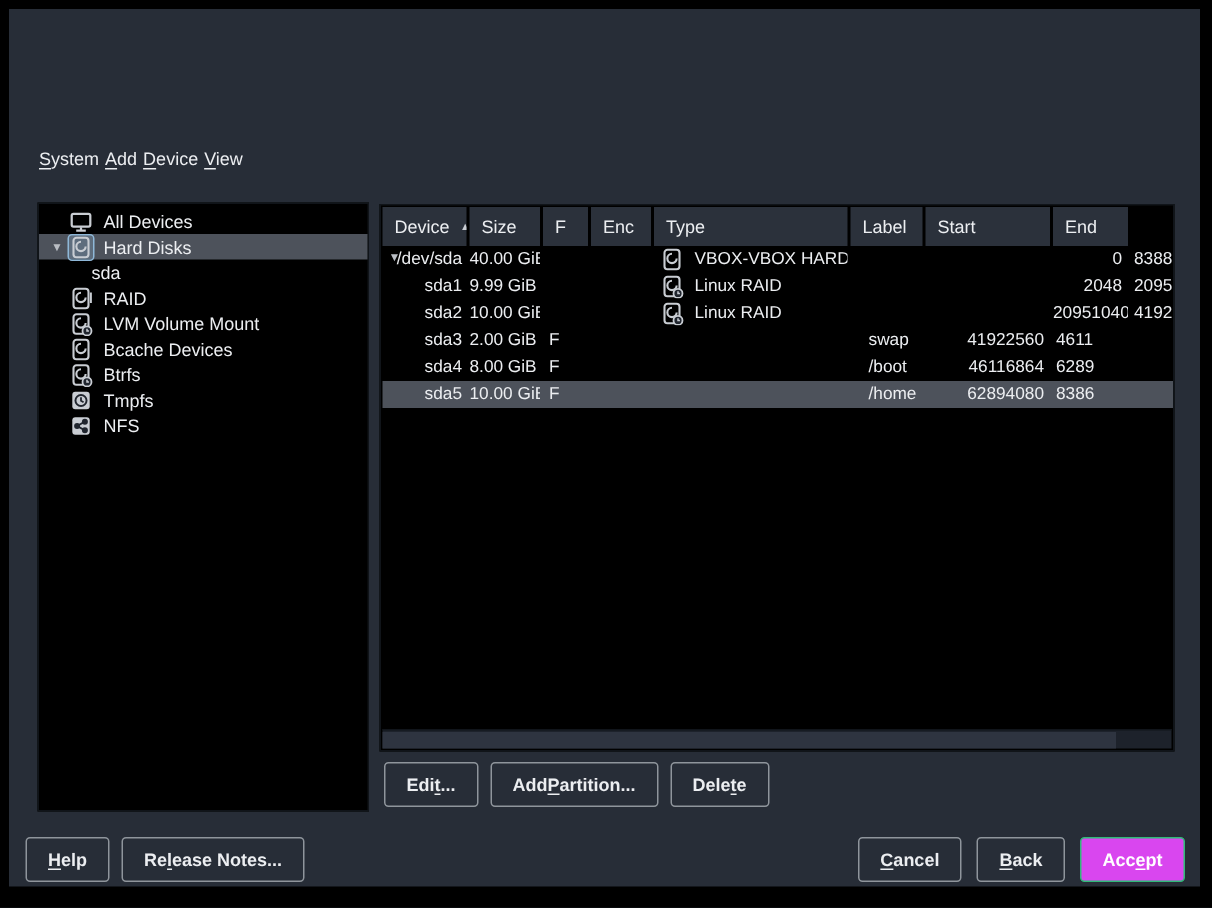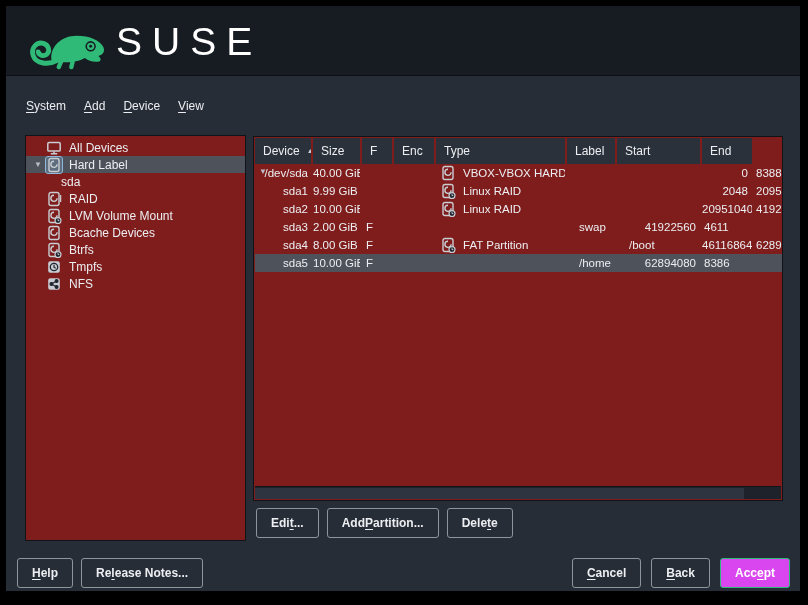--- a/index.html
+++ b/index.html
@@ -7,25 +7,25 @@
        font-family:"Liberation Sans","DejaVu Sans",sans-serif;color:#eceef1;}
   .mn{text-decoration:underline;text-underline-offset:2px;}
   #window{position:absolute;left:6px;top:6px;width:794px;height:585px;background:#272d37;}
 
   
   #banner{position:absolute;left:0;top:0;width:100%;height:69px;background:#171b22;border-bottom:1px solid #0c0f14;}
   #logo{position:absolute;left:16px;top:6px;height:58px;display:flex;align-items:center;}
   #brand{color:#fff;font-size:39px;font-weight:400;letter-spacing:10px;margin-left:6px;line-height:1;}
 
   
-  #menubar{position:absolute;left:0;top:89px;height:22px;display:flex;gap:14px;padding-left:18px;font-size:12px;align-items:center;justify-content:center;}
+  #menubar{position:absolute;left:0;top:89px;height:22px;display:flex;padding-left:18px;font-size:12px;align-items:center;justify-content:center;}
   .menu-item{cursor:default;padding:2px 2px;}
 
   
-  .panel{position:absolute;background:#7f1d1d;border:1px solid #101419;box-sizing:border-box;}
+  .panel{position:absolute;background:#000000;border:1px solid #101419;box-sizing:border-box;}
   #sidebar{left:19px;top:129px;width:221px;height:406px;padding-top:3px;}
   .tree-row{height:17px;display:flex;align-items:center;font-size:12px;white-space:nowrap;}
   .tree-row .arrow{width:16px;text-align:center;font-size:8px;color:#b9bdc3;flex:0 0 16px;padding-left:4px;}
   .tree-row .ticon{width:16px;height:16px;flex:0 0 16px;margin-right:7px;color:#c9cdd3;display:inline-flex;}
   .tree-row .ticon svg{width:16px;height:16px;}
   .tree-row.selected{background:#4d525b;}
   .tree-row.selected .ticon{outline:1px solid #8fb8d8;background:rgba(140,180,215,.28);border-radius:2px;}
   .tree-row.child{padding-left:35px;}
 
   
@@ -60,32 +60,20 @@
   #actions{position:absolute;left:250px;top:502px;display:flex;gap:8px;justify-content:space-between;}
   #footer{position:absolute;left:0;right:10px;top:552px;height:30px;}
   #footer-left{position:absolute;left:11px;top:0;display:flex;gap:8px;}
   #footer-right{position:absolute;right:0;top:0;display:flex;gap:10px;}
 </style>
 </head>
 <body>
 
 <div id="window">
 
-  <div id="banner">
-    <div id="logo">
-      <svg width="88" height="58" viewBox="0 0 90 60">
-        <path d="M36 50 C27 55 14 54 11 45 C8.5 37.5 14.5 30.5 21.5 32.5 C27 34 29 40.5 25 43.8 C22 46.2 17 45 16.2 41.2" fill="none" stroke="#30ba78" stroke-width="5" stroke-linecap="round"></path>
-        <path d="M30 50 C28 36 40 24.5 56 24.5 C70 24.5 80 29.5 83.5 36 C85.5 40 84 44 78.5 45.5 C81 47.5 81.5 49.5 80 51 C74 52.5 68 50.5 64.5 47.5 C56 52.5 40 53.5 30 50 Z" fill="#30ba78"></path>
-        <path d="M40 51 L37.5 57 M52 51 L50.5 57" stroke="#30ba78" stroke-width="4.5" stroke-linecap="round"></path>
-        <circle cx="70.5" cy="35.5" r="4.6" fill="#30ba78" stroke="#171b22" stroke-width="1.6"></circle>
-        <circle cx="70.5" cy="35.5" r="1.5" fill="#171b22"></circle>
-      </svg>
-      <div id="brand">SUSE</div>
-    </div>
-  </div>
 
   <nav id="menubar">
       <span class="menu-item"><span class="mn">S</span>ystem</span>
       <span class="menu-item"><span class="mn">A</span>dd</span>
       <span class="menu-item"><span class="mn">D</span>evice</span>
       <span class="menu-item"><span class="mn">V</span>iew</span>
     </nav>
 
   <div id="sidebar" class="panel">
       <div class="tree-row">
@@ -99,21 +87,21 @@
         <span class="tlabel">All Devices</span>
       </div>
       <div class="tree-row selected">
         <span class="arrow">▼</span>
         <span class="ticon">
           <svg viewBox="0 0 16 16">
             <rect x="3" y="1.5" width="10" height="13" rx="2" fill="none" stroke="currentColor" stroke-width="1.4"></rect>
             <path d="M8 4.2 a3.1 3.1 0 1 0 3.1 3.1" fill="none" stroke="currentColor" stroke-width="1.4"></path>
           </svg>
         </span>
-        <span class="tlabel">Hard Label</span>
+        <span class="tlabel">Hard Disks</span>
       </div>
       <div class="tree-row child">
         <span class="tlabel">sda</span>
       </div>
       <div class="tree-row">
         <span class="arrow"></span>
         <span class="ticon">
           <svg viewBox="0 0 16 16">
             <rect x="3" y="1.5" width="10" height="13" rx="2" fill="none" stroke="currentColor" stroke-width="1.4"></rect>
             <path d="M8 4.2 a3.1 3.1 0 1 0 3.1 3.1" fill="none" stroke="currentColor" stroke-width="1.4"></path>
@@ -265,31 +253,20 @@
           <div class="c-label"></div>
           <div class="c-mount">swap</div>
           <div class="c-start">41922560</div>
           <div class="c-end">4611</div>
         </div>
         <div class="grid trow">
           <div class="c-device">sda4</div>
           <div class="c-size">8.00 GiB</div>
           <div class="c-f">F</div>
           <div class="c-enc"></div>
-          <div class="c-type">
-            <span class="ticon">
-              <svg viewBox="0 0 16 16">
-                <rect x="3" y="1.5" width="10" height="13" rx="2" fill="none" stroke="currentColor" stroke-width="1.4"></rect>
-                <path d="M8 4.2 a3.1 3.1 0 1 0 3.1 3.1" fill="none" stroke="currentColor" stroke-width="1.4"></path>
-                <circle cx="12" cy="12.6" r="3" fill="#20252e" stroke="currentColor" stroke-width="1.2"></circle>
-                <path d="M12 11.2v1.4h1.3" stroke="currentColor" fill="none" stroke-width="1"></path>
-              </svg>
-            </span>
-            <span>FAT Partition</span>
-          </div>
           <div class="c-label"></div>
           <div class="c-mount">/boot</div>
           <div class="c-start">46116864</div>
           <div class="c-end">6289</div>
         </div>
         <div class="grid trow selected">
           <div class="c-device">sda5</div>
           <div class="c-size">10.00 GiB</div>
           <div class="c-f">F</div>
           <div class="c-enc"></div>

